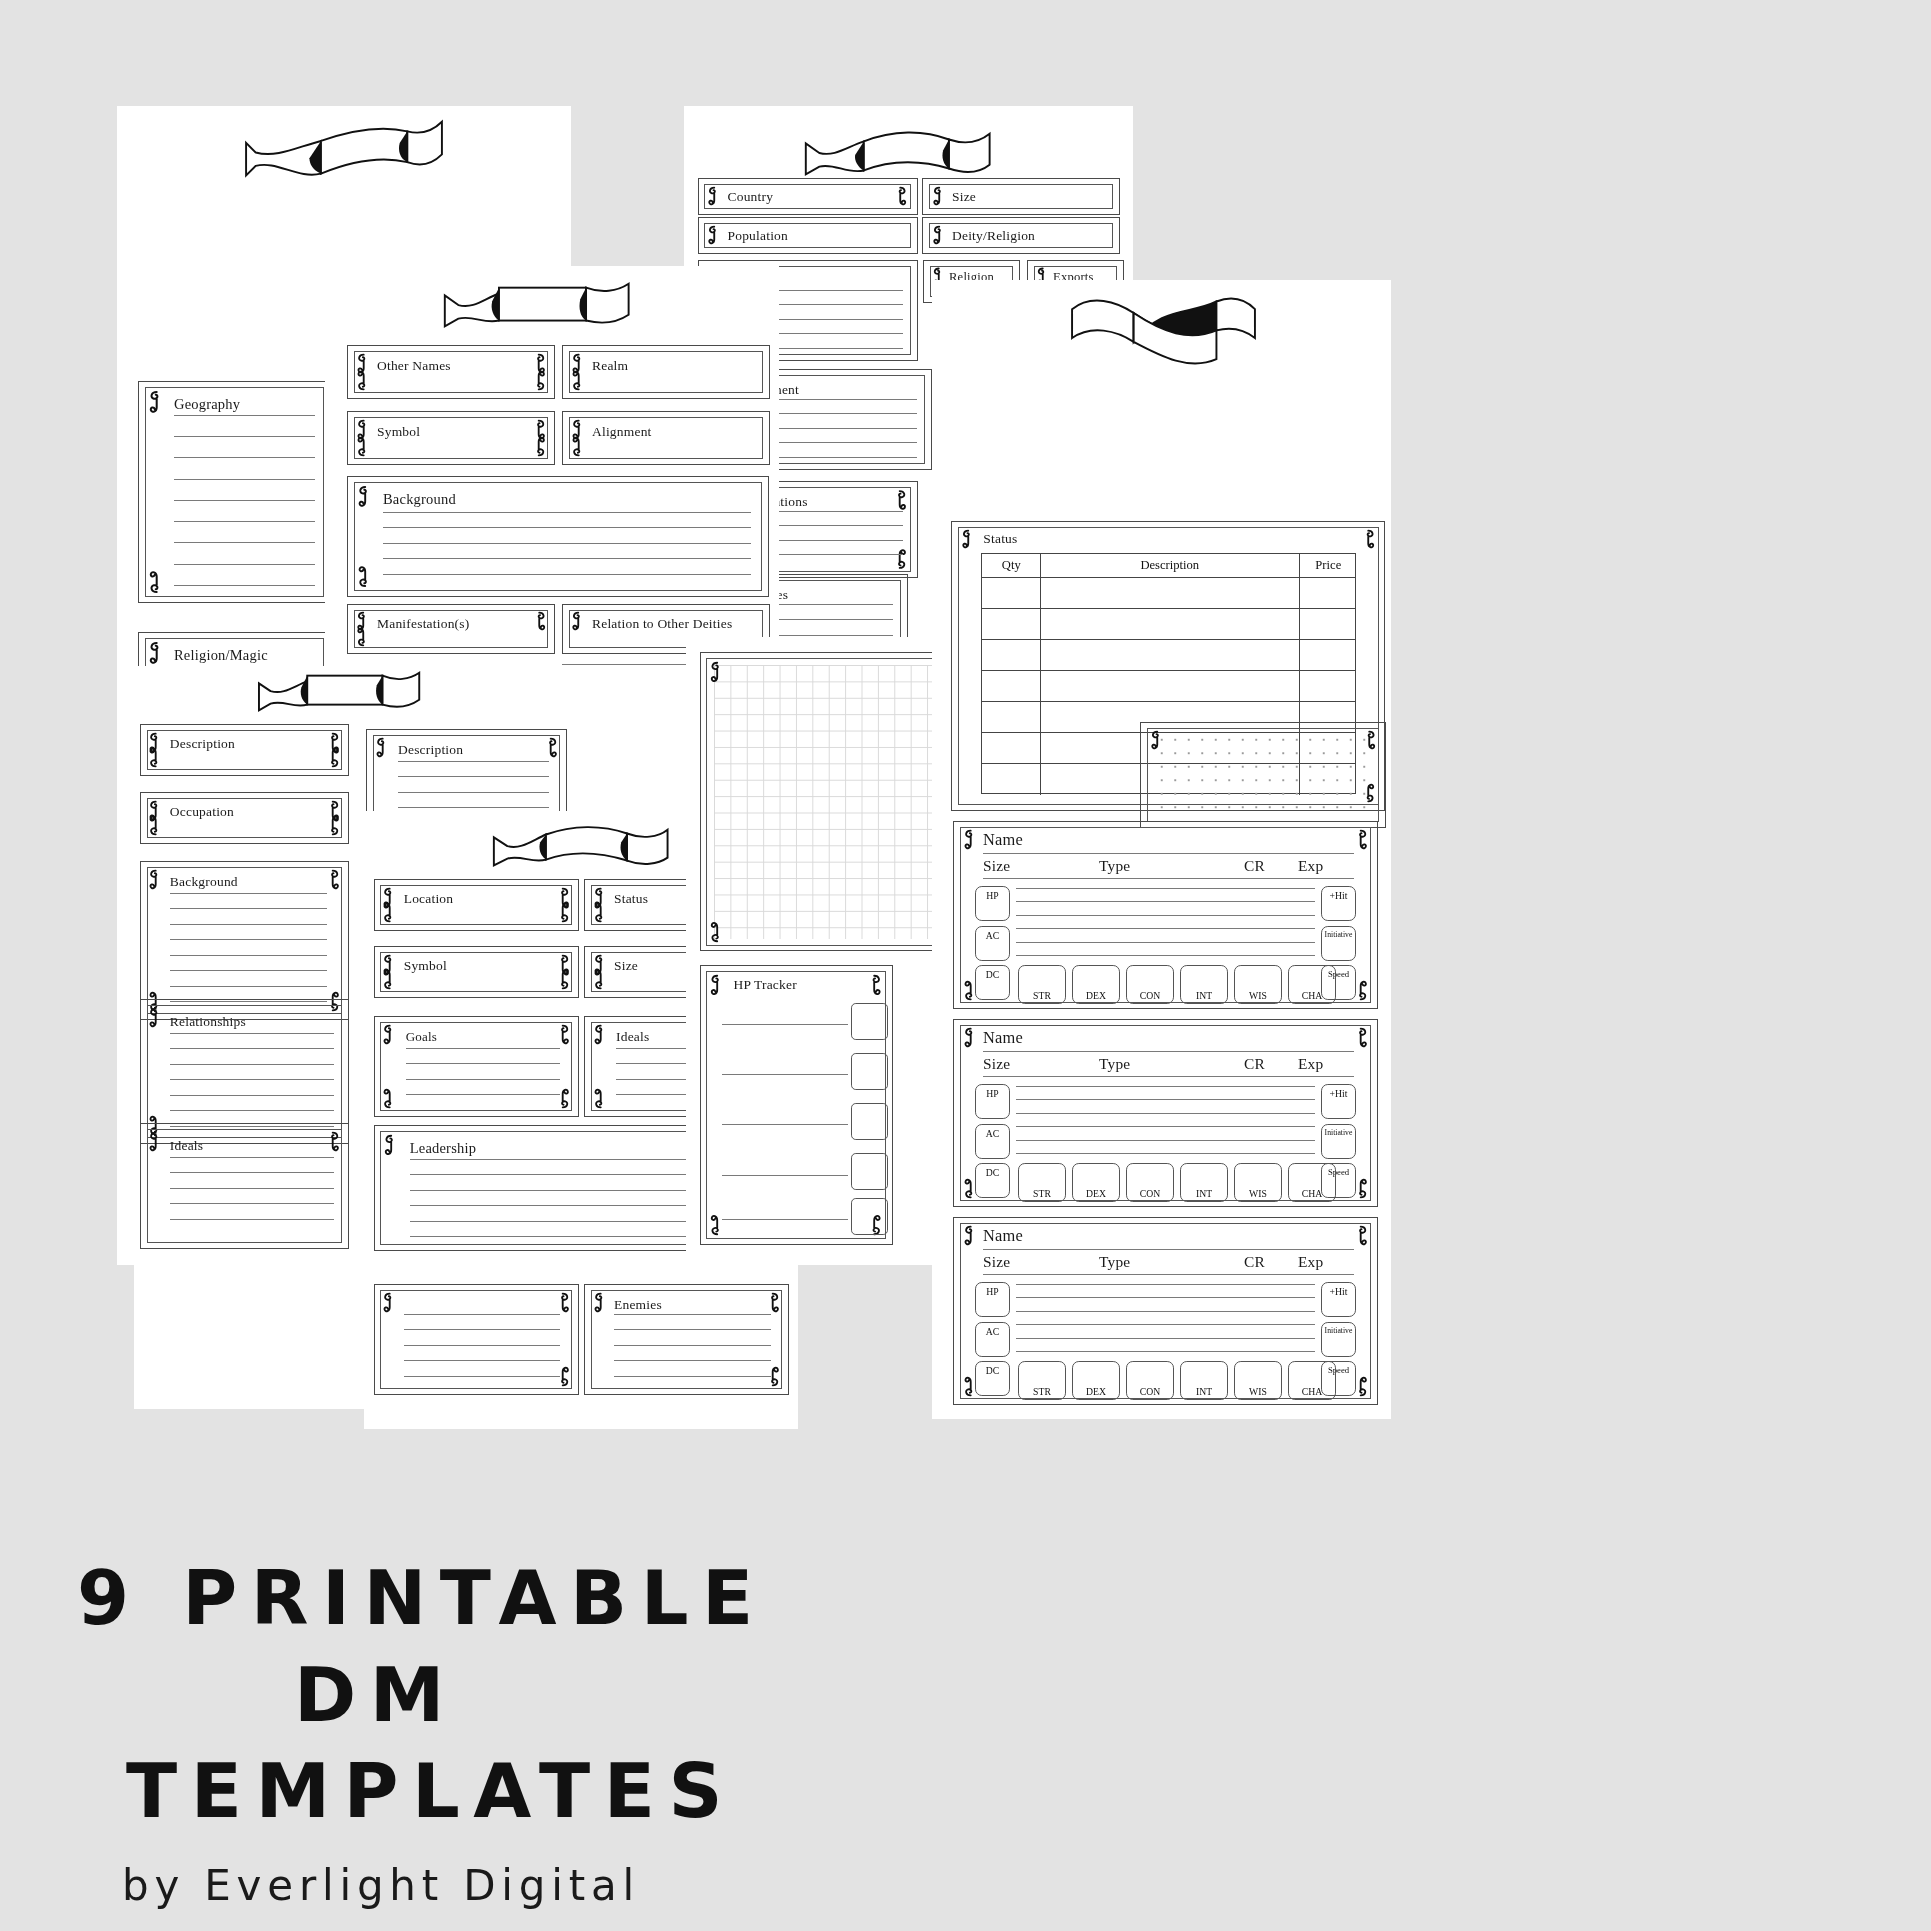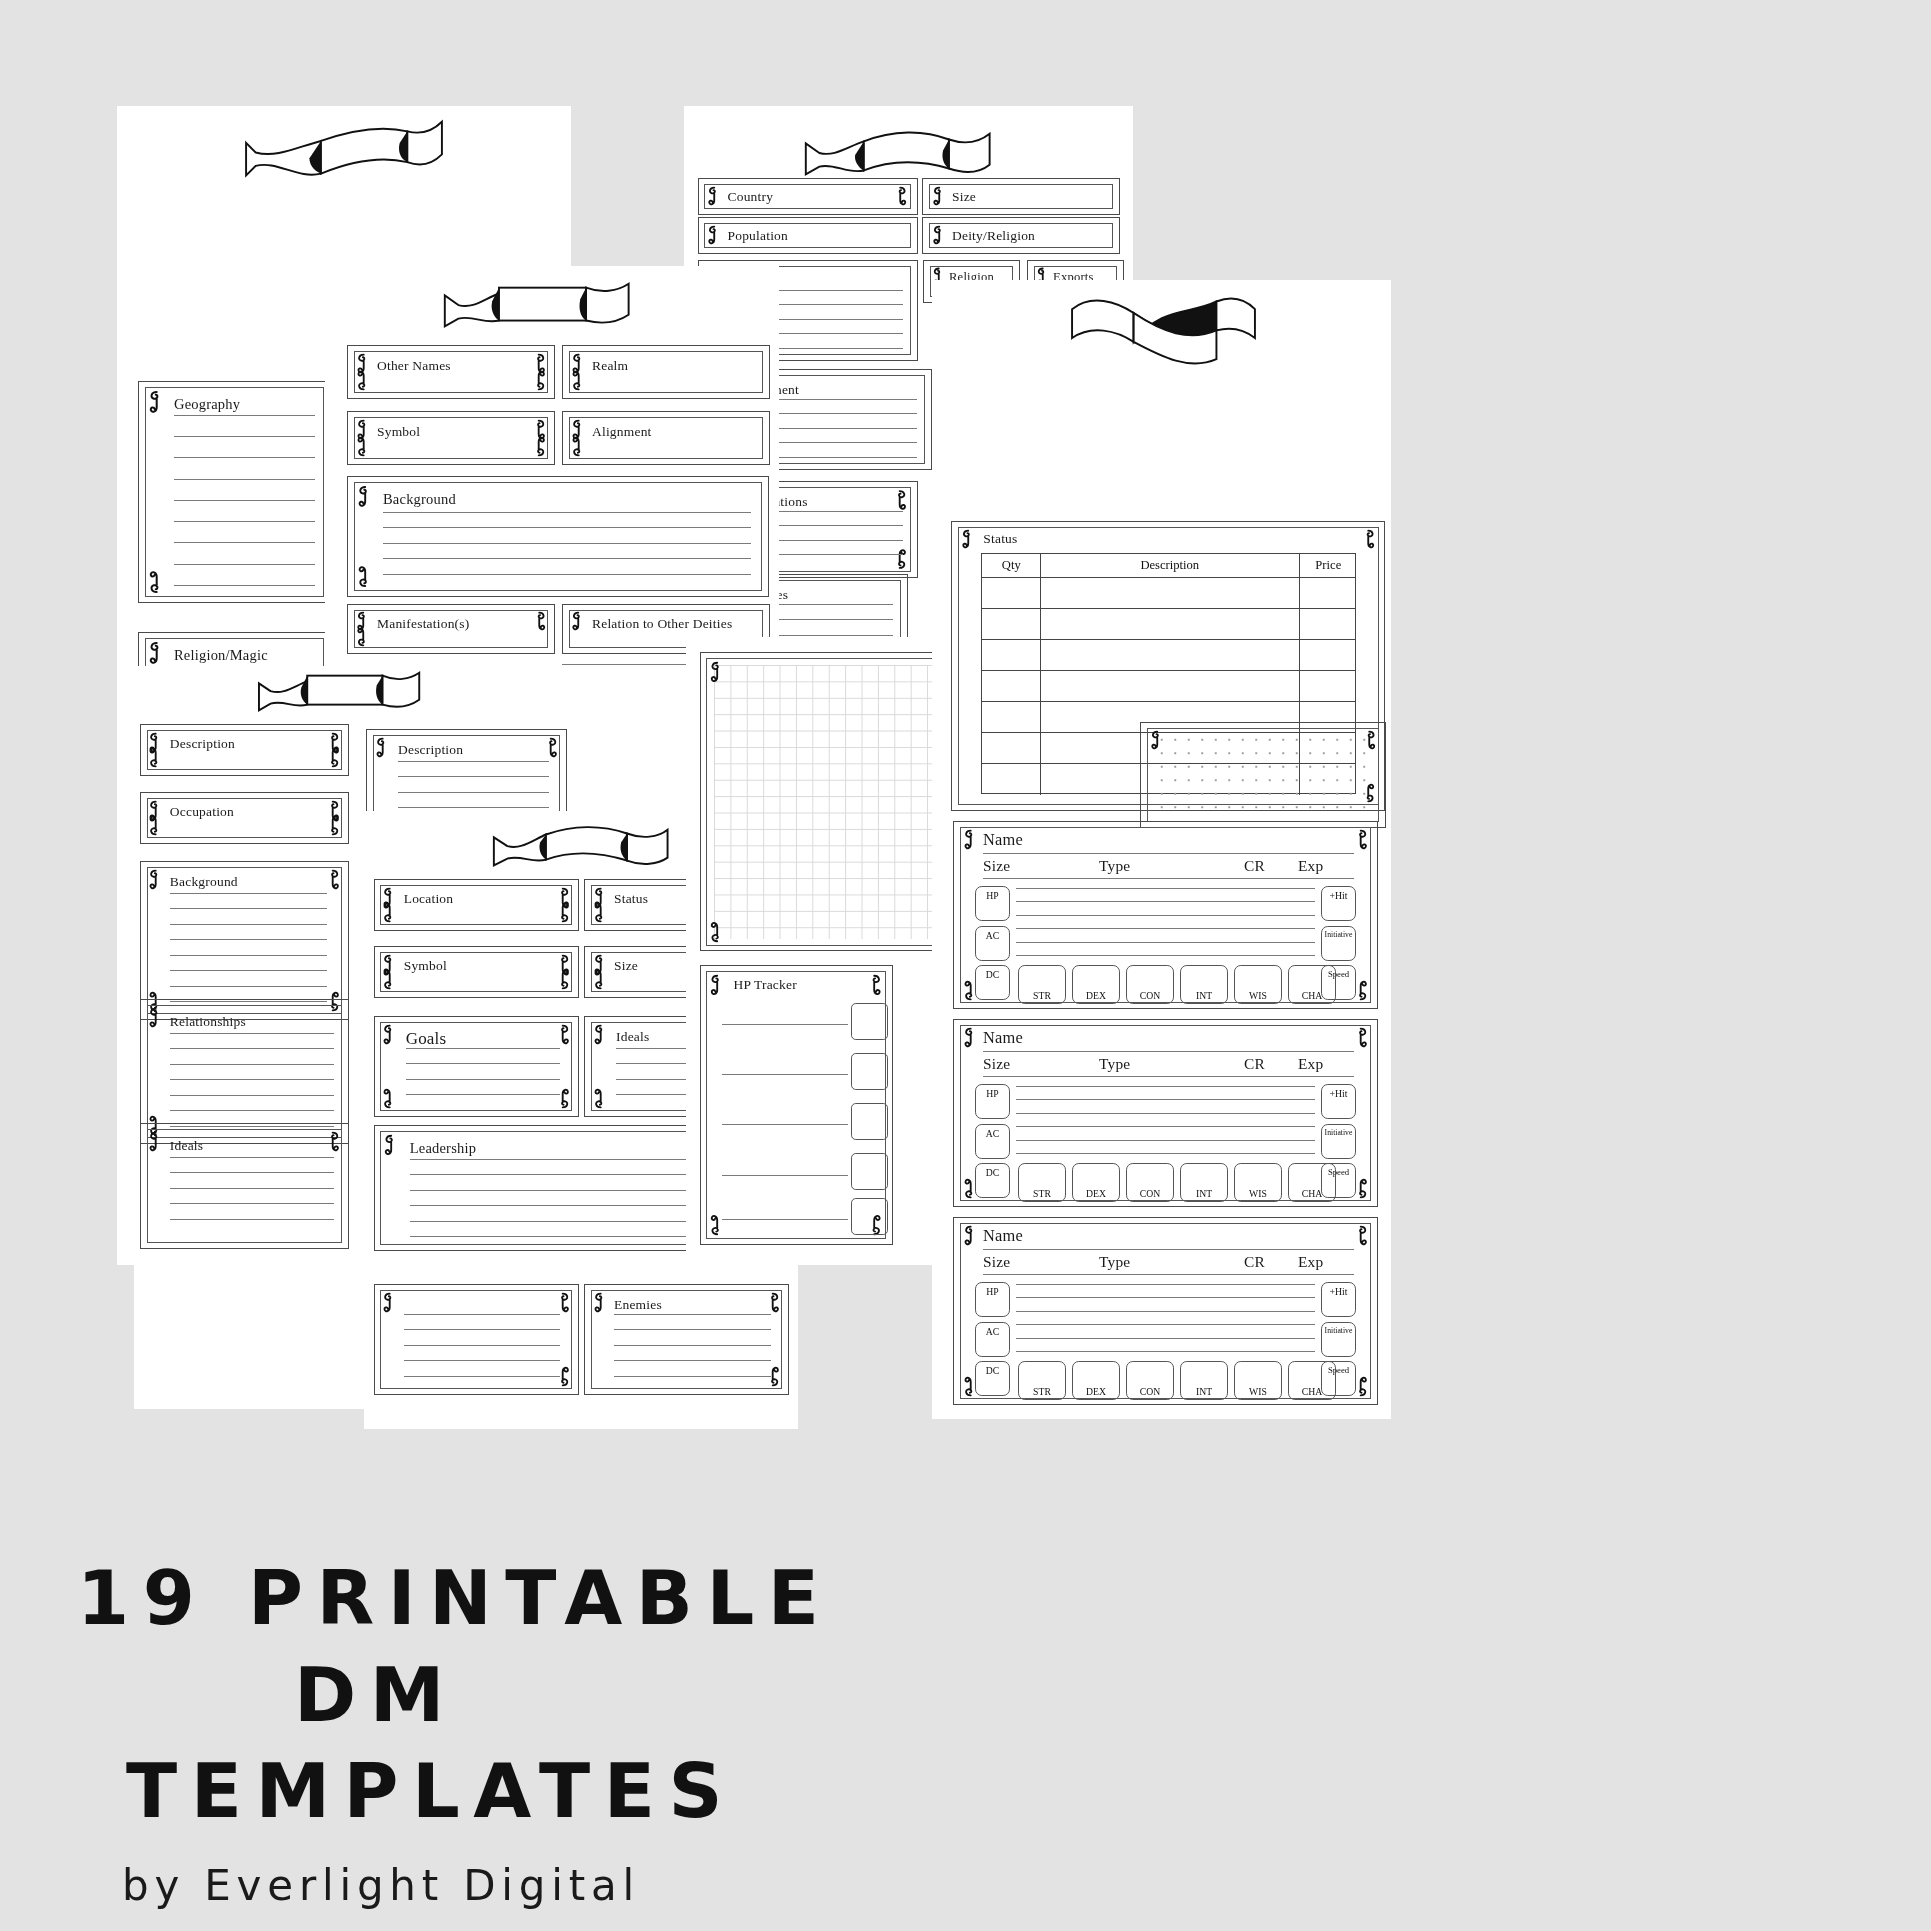--- a/index.html
+++ b/index.html
@@ -612,21 +612,21 @@
         </svg>
       <svg class="fl" style="left:7.7px;bottom:6.8px;width:15.4px;height:22px;" viewBox="0 0 18 26">
           <path d="M9 24 C3 24 2 18 6 17 C10 16 11 21 8 21 M9 17 L9 8 C9 3 4 2 3 5 C2 8 6 9 7 6" fill="none" stroke="#111" stroke-width="2.2" stroke-linecap="round"></path>
         </svg>
       <svg class="fl" style="right:7.7px;top:6.8px;width:15.4px;height:22px;" viewBox="0 0 18 26">
           <path d="M9 2 C15 2 16 8 12 9 C8 10 7 5 10 5 M9 9 L9 18 C9 23 14 24 15 21 C16 18 12 17 11 20" fill="none" stroke="#111" stroke-width="2.2" stroke-linecap="round"></path>
         </svg>
       <svg class="fl" style="right:7.7px;bottom:6.8px;width:15.4px;height:22px;" viewBox="0 0 18 26">
           <path d="M9 24 C15 24 16 18 12 17 C8 16 7 21 10 21 M9 17 L9 8 C9 3 14 2 15 5 C16 8 12 9 11 6" fill="none" stroke="#111" stroke-width="2.2" stroke-linecap="round"></path>
         </svg>
-      <div class="lbl u" style="left:31px;top:11.6px;font-size:17px;">Goals</div>
+      <div class="lbl u" style="left:31px;top:11.6px;font-size:13px;">Goals</div>
       <div class="rules">
         <div class="rule" style="left:31px;right:17.4px;top:31px;"></div>
         <div class="rule" style="left:31px;right:17.4px;top:46px;"></div>
         <div class="rule" style="left:31px;right:17.4px;top:62px;"></div>
         <div class="rule" style="left:31px;right:17.4px;top:77px;"></div>
       </div>
     </div>
     <div class="fbox" style="left:220px;top:205px;width:205px;height:101px;">
       <div class="inner"></div>
       <svg class="fl" style="left:7.7px;top:6.8px;width:15.4px;height:22px;" viewBox="0 0 18 26">
@@ -1002,20 +1002,20 @@
       <div class="statbox" style="left:280px;top:143px;width:48px;height:39px;">
           <span class="bot">WIS</span>
         </div>
       <div class="statbox" style="left:334px;top:143px;width:48px;height:39px;">
           <span class="bot">CHA</span>
         </div>
     </div>
   </div>
 
   <div class="titleblock" style="height:406px;">
-    <div class="t1" style="left:77px;top:29px;">19 PRINTABLE</div>
+    <div class="t1" style="left:77px;top:29px;">9 PRINTABLE</div>
     <div class="t2" style="left:294px;top:126px;">DM</div>
     <div class="t3" style="left:126px;top:222px;">TEMPLATES</div>
     <div class="by" style="left:122px;top:336px;">by Everlight Digital</div>
   </div>
 
 </div>
 
 
 </body></html>

